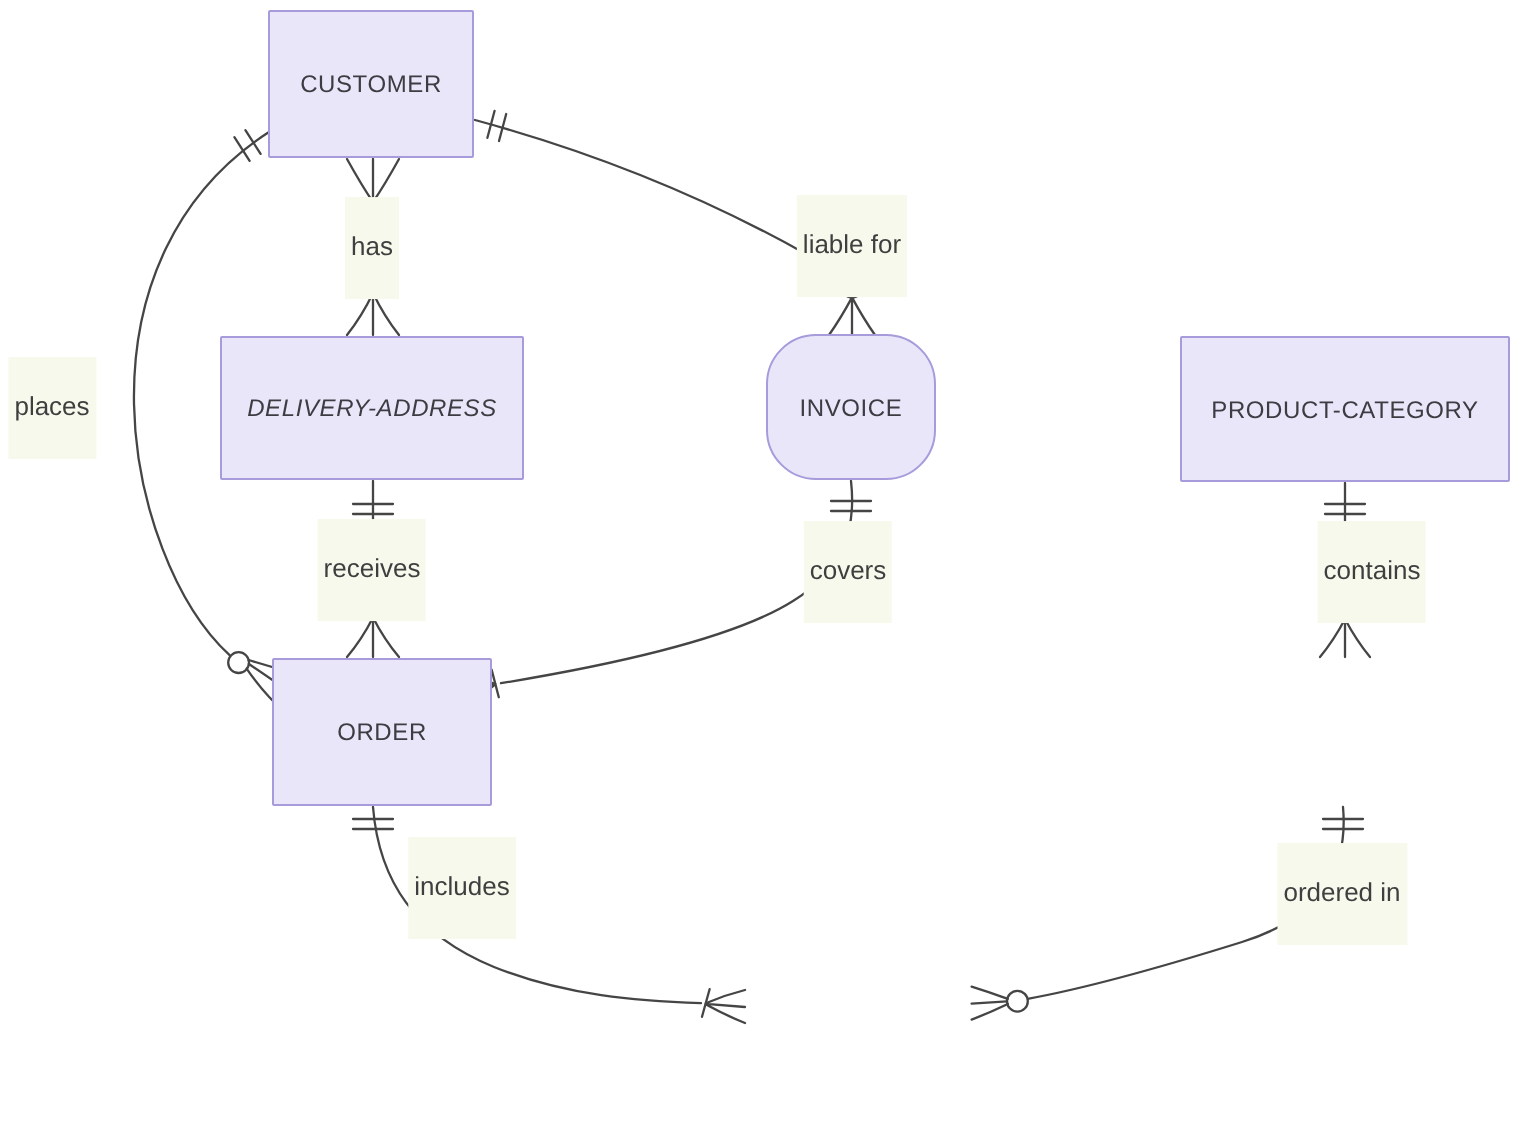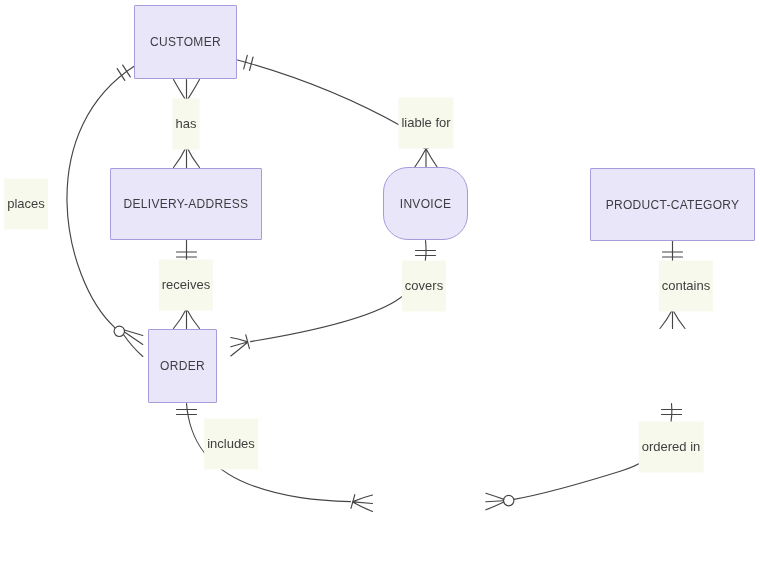--- a/index.html
+++ b/index.html
@@ -86,33 +86,33 @@
       <path class="ln" d="M 661.5 409.5 L 681.5 409.5 M 661.5 414.5 L 681.5 414.5"></path>
       <circle class="cir" cx="508.7" cy="500.6" r="5.2"></circle>
       <path class="ln" d="M 503.9 499.4 Q 494.5 496 485.8 493.3 M 503.5 500.7 L 485.8 501.8 M 503.9 502 Q 494.5 506.5 485.8 509.8"></path>
     </g>
   </svg>
 
   <div class="entity" style="left:134px; top:5px; width:103px; height:74px;">
     <span>CUSTOMER</span>
   </div>
 
-  <div class="entity" style="left:110px; top:168px; width:152px; height:72px;">
+  <div class="entity" style="left:110px; top:168px; width:152px; height:72px;font-style:italic;">
     <span>DELIVERY-ADDRESS</span>
   </div>
 
   <div class="entity" style="left:383px; top:167px; width:85px; height:73px;border-radius:25px;">
     <span>INVOICE</span>
   </div>
 
   <div class="entity" style="left:590px; top:168px; width:165px; height:73px;">
     <span>PRODUCT-CATEGORY</span>
   </div>
 
-  <div class="entity" style="left:148px; top:329px; width:69px; height:74px;">
+  <div class="entity" style="left:136px; top:329px; width:110px; height:74px;">
     <span>ORDER</span>
   </div>
 
 
 
   <div class="rel-label" style="left:186px; top:124px;">has</div>
 
   <div class="rel-label" style="left:426px; top:123px;">liable for</div>
 
   <div class="rel-label" style="left:26px; top:204px;">places</div>

